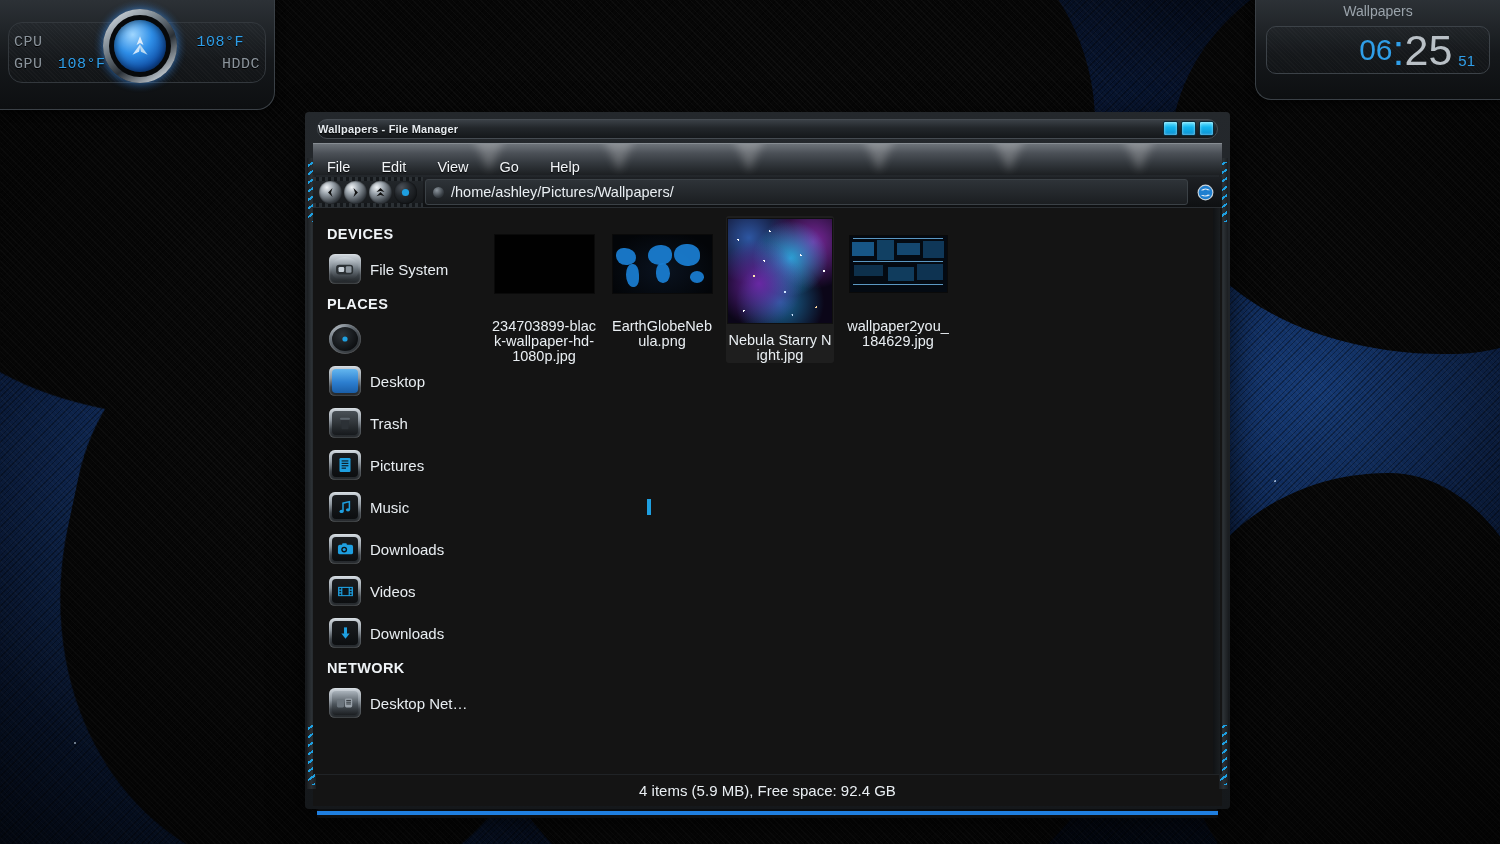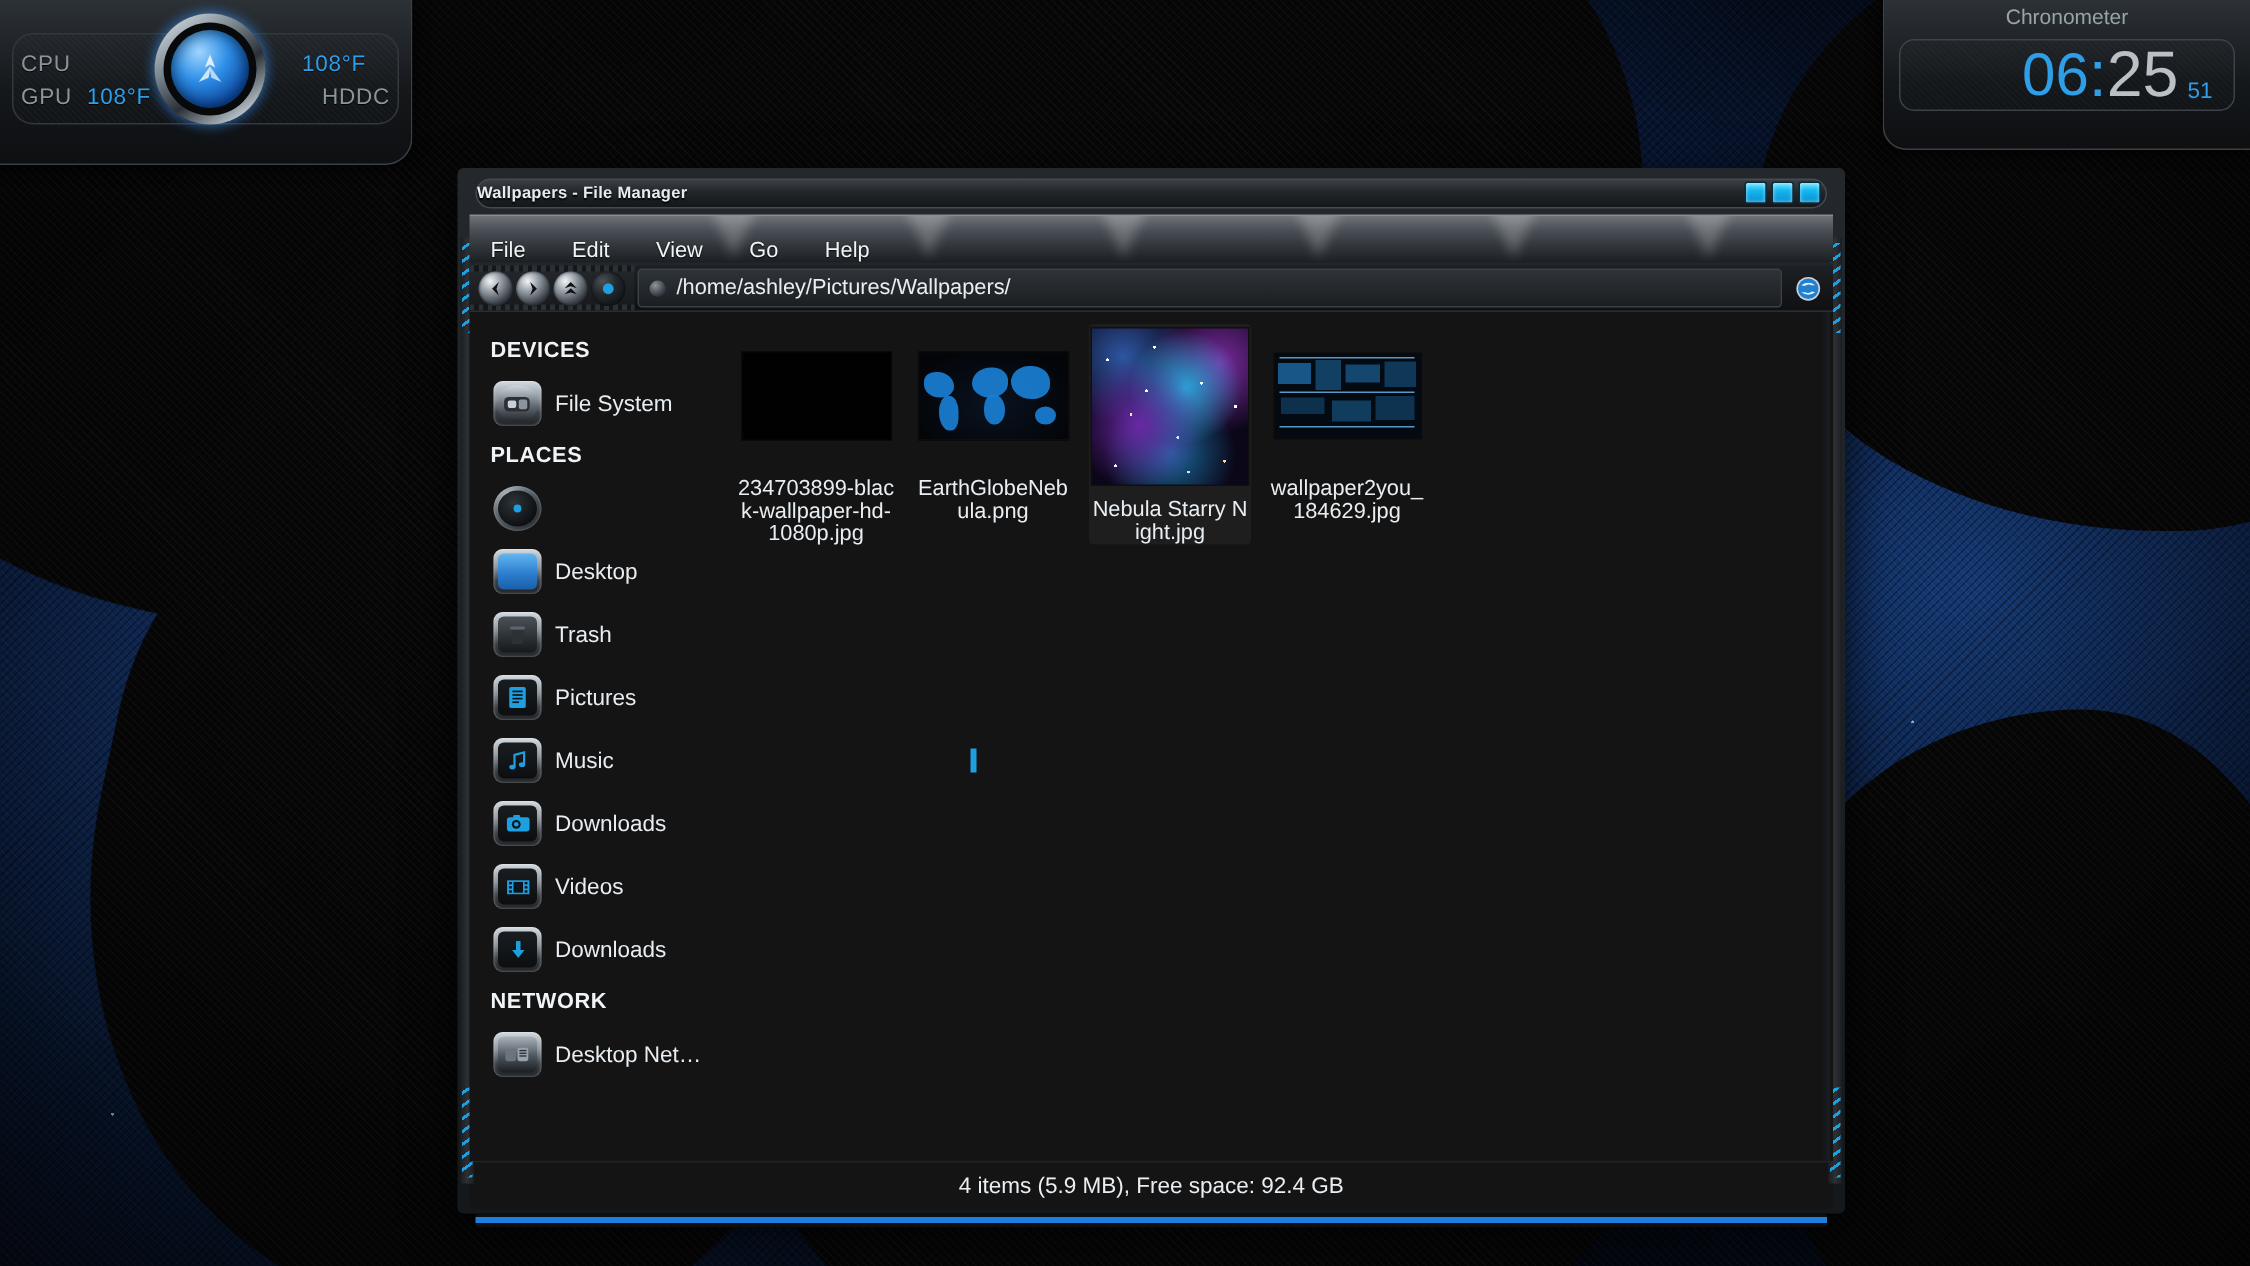--- a/index.html
+++ b/index.html
@@ -96,21 +96,21 @@
   .orb-ring2 { position:absolute; inset:6px; border-radius:50%; background:#07090b; }
   .orb-core {
     position:absolute; inset:11px; border-radius:50%;
     background:radial-gradient(circle at 36% 28%, #9fd6ff 0%, #2f8fe8 38%, #0f4fa8 72%, #062c66 100%);
     box-shadow:inset 0 0 10px rgba(0,0,0,.6);
     display:flex; align-items:center; justify-content:center;
   }
   .orb-emblem { width:26px; height:26px; }
   .sm-label {
     position:absolute; font-size:15px; letter-spacing:.5px;
-    color:#8b949c; text-shadow:0 1px 0 #000; font-family:Liberation Sans, sans-serif;
+    color:#8b949c; text-shadow:0 1px 0 #000; font-family:Liberation Mono, monospace;
   }
   .sm-val { color:#2f9ee8; }
   #sm-cpu-label  { left:14px;  top:34px; }
   #sm-gpu-label  { left:14px;  top:56px; }
   #sm-gpu-val    { left:58px;  top:56px; }
   #sm-cpu-val    { right:30px; top:34px; }
   #sm-hddc-label { right:14px; top:56px; }
 
   
   #chrono {
@@ -125,21 +125,21 @@
     font-size:14px; color:#9aa3ab;
   }
   #chrono-display {
     position:absolute; left:10px; right:10px; top:26px; height:48px;
     background:linear-gradient(#2a2e32,#16191c);
     border:1px solid #3c4248; border-radius:10px;
     background-image:repeating-linear-gradient(45deg, rgba(255,255,255,.02) 0 1px, transparent 1px 3px);
     display:flex; align-items:center; justify-content:flex-end;
     padding-right:14px;
   }
-  .ch-hh { font-size:40px; color:#2f9ee8; line-height:1; }
+  .ch-hh { font-size:30px; color:#2f9ee8; line-height:1; }
   .ch-sep{ font-size:43px; color:#2f9ee8; line-height:1; }
   .ch-mm { font-size:43px; color:#b9c0c6; line-height:1; }
   .ch-ss { font-size:15px; color:#2f9ee8; margin-left:6px; align-self:flex-end; margin-bottom:4px; }
 
   
   #fm-window {
     position:absolute; left:305px; top:112px; width:925px; height:697px;
     background:linear-gradient(#24282c,#15181b);
     border-radius:4px;
     box-shadow:0 10px 34px rgba(0,0,0,.85);
@@ -366,21 +366,21 @@
     </div>
   </div>
   <div class="sm-label" id="sm-cpu-label">CPU</div>
   <div class="sm-label" id="sm-gpu-label">GPU</div>
   <div class="sm-label sm-val" id="sm-gpu-val">108°F</div>
   <div class="sm-label sm-val" id="sm-cpu-val">108°F</div>
   <div class="sm-label" id="sm-hddc-label">HDDC</div>
 </div>
 
 <div id="chrono">
-  <div id="chrono-title">Chronometer</div>
+  <div id="chrono-title">Wallpapers</div>
   <div id="chrono-display">
     <span class="ch-hh">06</span>
     <span class="ch-sep">:</span>
     <span class="ch-mm">25</span>
     <span class="ch-ss">51</span>
   </div>
 </div>
 
 <div id="fm-window">
 

